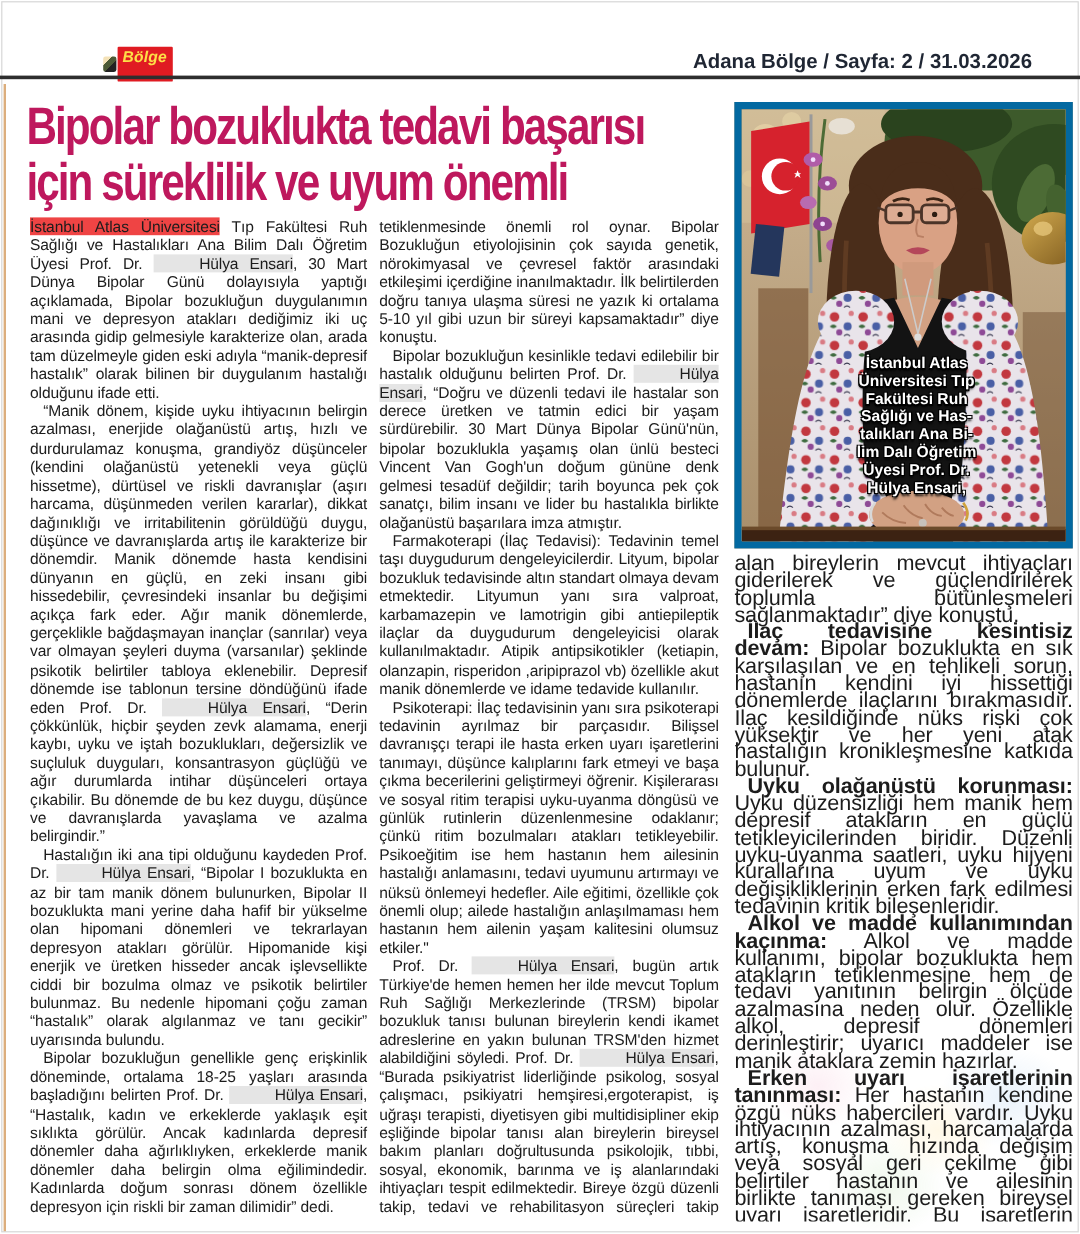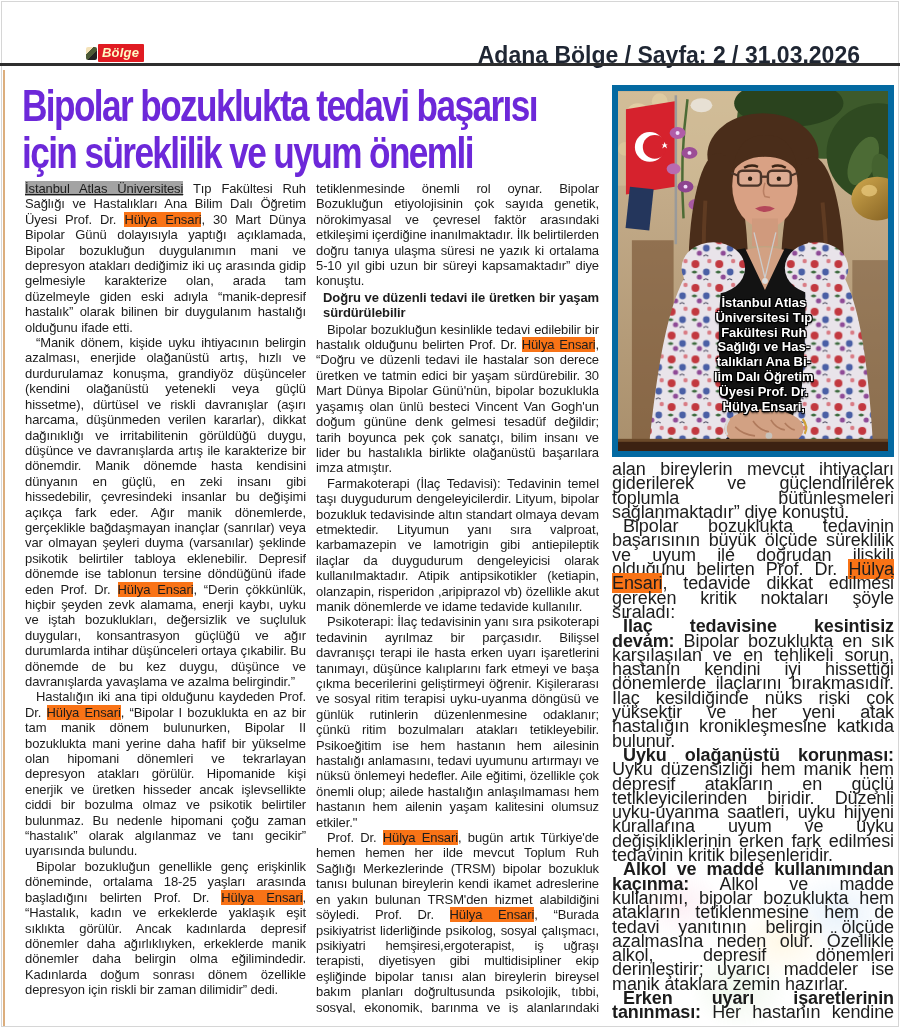--- a/index.html
+++ b/index.html
@@ -8,43 +8,43 @@
     font-family:"Liberation Sans",sans-serif;color:#1c1c1c;overflow:hidden;
   }
   .page-frame{position:absolute;inset:1px;border:1px solid #d6d6d6;}
   .left-edge-line{position:absolute;left:3px;top:70px;bottom:2px;width:2px;background:#dcae7d;}
   
   .masthead-logo{
     position:absolute;left:86px;top:44px;height:18px;display:flex;align-items:center;
   }
   .logo-emblem{width:11px;height:13px;margin-right:1px;border-radius:2px;
     background:linear-gradient(135deg,#f4e2b8 0 30%,#4c5a36 30% 60%,#222 60% 100%);}
-  .logo-box{background:#e01b22;color:#fef9c3;font-weight:700;font-style:italic;
-    font-size:13px;padding:1px 5px 2px 4px;letter-spacing:.2px;border-radius:1px;}
+  .logo-box{background:#e01b22;color:#fde047;font-weight:700;font-style:italic;
+    font-size:13px;padding:1px 5px 13px 4px;letter-spacing:.2px;border-radius:1px;}
   .page-info{
-    position:absolute;right:40px;top:42px;font-size:23px;font-weight:700;color:#1f2633;
+    position:absolute;right:40px;top:42px;font-size:17px;font-weight:700;color:#1f2633;
   }
   .header-rule{position:absolute;left:0;top:63px;width:900px;height:3px;background:#2e2e2e;}
   
-  .headline{position:absolute;left:22px;top:82px;width:590px;color:#6d28d9;}
+  .headline{position:absolute;left:22px;top:82px;width:590px;color:#be185d;}
   .headline-line{
     font-weight:700;font-size:44px;line-height:47px;letter-spacing:-2px;white-space:nowrap;
     transform:scaleX(.8);transform-origin:left center;
   }
   
   .col{position:absolute;text-align:justify;overflow:hidden;
     font-size:13px;line-height:15.4px;letter-spacing:-.1px;}
   .col-1{left:25px;top:181px;width:281px;height:832px;}
   .col-2{left:316px;top:181px;width:283px;height:832px;}
   .col-3{left:612px;top:462px;width:282px;height:556px;font-size:18px;line-height:14.3px;}
   .para{margin:0;text-indent:11px;}
   .para.noindent{text-indent:0;}
   .subhead{font-weight:700;text-indent:0;padding-left:7px;margin:1px 0;}
-  .hl-green{background:#a3a3a3;text-decoration:underline;}
-  .hl-red{background:#f97316;}
+  .hl-green{background:#ef4444;}
+  .hl-red{background:#e5e5e5;padding-left:38px;}
   .bold{font-weight:700;}
   
   .photo{position:absolute;left:612px;top:85px;width:282px;height:372px;
     border:6px solid #0369a1;box-sizing:border-box;overflow:hidden;background:#b59a76;}
   .photo svg{display:block;}
   .photo-caption{
     position:absolute;left:50%;top:205px;transform:translateX(-44%);width:180px;
     text-align:center;color:#fff;font-weight:700;font-size:13px;line-height:14.8px;
     white-space:pre-line;
     text-shadow:-1px -1px 0 #000,1px -1px 0 #000,-1px 1px 0 #000,1px 1px 0 #000,0 2px 2px #000;
@@ -191,28 +191,26 @@
 <div class="watermark"></div>
 
 <div class="col col-1">
     <div class="para noindent"><span class="hl-green">İstanbul Atlas Üniversitesi</span><span> Tıp Fakültesi Ruh Sağlığı ve Hastalıkları Ana Bilim Dalı Öğretim Üyesi Prof. Dr. </span><span class="hl-red">Hülya Ensari</span><span>, 30 Mart Dünya Bipolar Günü dolayısıyla yaptığı açıklamada, Bipolar bozukluğun duygulanımın mani ve depresyon atakları dediğimiz iki uç arasında gidip gelmesiyle karakterize olan, arada tam düzelmeyle giden eski adıyla “manik-depresif hastalık” olarak bilinen bir duygulanım hastalığı olduğunu ifade etti.</span></div>
     <div class="para"><span>“Manik dönem, kişide uyku ihtiyacının belirgin azalması, enerjide olağanüstü artış, hızlı ve durdurulamaz konuşma, grandiyöz düşünceler (kendini olağanüstü yetenekli veya güçlü hissetme), dürtüsel ve riskli davranışlar (aşırı harcama, düşünmeden verilen kararlar), dikkat dağınıklığı ve irritabilitenin görüldüğü duygu, düşünce ve davranışlarda artış ile karakterize bir dönemdir. Manik dönemde hasta kendisini dünyanın en güçlü, en zeki insanı gibi hissedebilir, çevresindeki insanlar bu değişimi açıkça fark eder. Ağır manik dönemlerde, gerçeklikle bağdaşmayan inançlar (sanrılar) veya var olmayan şeyleri duyma (varsanılar) şeklinde psikotik belirtiler tabloya eklenebilir. Depresif dönemde ise tablonun tersine döndüğünü ifade eden Prof. Dr. </span><span class="hl-red">Hülya Ensari</span><span>, “Derin çökkünlük, hiçbir şeyden zevk alamama, enerji kaybı, uyku ve iştah bozuklukları, değersizlik ve suçluluk duyguları, konsantrasyon güçlüğü ve ağır durumlarda intihar düşünceleri ortaya çıkabilir.  Bu dönemde de bu kez duygu, düşünce ve davranışlarda yavaşlama ve azalma belirgindir.”</span></div>
     <div class="para"><span>Hastalığın iki ana tipi olduğunu kaydeden Prof. Dr. </span><span class="hl-red">Hülya Ensari</span><span>, “Bipolar I bozuklukta en az bir tam manik dönem bulunurken, Bipolar II bozuklukta mani yerine daha hafif bir yükselme olan hipomani dönemleri ve tekrarlayan depresyon atakları görülür. Hipomanide kişi enerjik ve üretken hisseder ancak işlevsellikte ciddi bir bozulma olmaz ve psikotik belirtiler bulunmaz. Bu nedenle hipomani çoğu zaman “hastalık” olarak algılanmaz ve tanı gecikir” uyarısında bulundu.</span></div>
     <div class="para"><span>Bipolar bozukluğun genellikle genç erişkinlik döneminde, ortalama 18-25 yaşları arasında başladığını belirten Prof. Dr. </span><span class="hl-red">Hülya Ensari</span><span>, “Hastalık, kadın ve erkeklerde yaklaşık eşit sıklıkta görülür. Ancak kadınlarda depresif dönemler daha ağırlıklıyken, erkeklerde manik dönemler daha belirgin olma eğilimindedir. Kadınlarda doğum sonrası dönem özellikle depresyon için riskli bir zaman dilimidir” dedi.</span></div>
   </div>
 <div class="col col-2">
     <div class="para noindent"><span>tetiklenmesinde önemli rol oynar. Bipolar Bozukluğun etiyolojisinin çok sayıda genetik, nörokimyasal ve çevresel faktör arasındaki etkileşimi içerdiğine inanılmaktadır. İlk belirtilerden doğru tanıya ulaşma süresi ne yazık ki ortalama 5-10 yıl gibi uzun bir süreyi kapsamaktadır” diye konuştu.</span></div>
-    <div class="subhead"><span>Doğru ve düzenli tedavi ile üretken bir yaşam sürdürülebilir</span></div>
     <div class="para"><span>Bipolar bozukluğun kesinlikle tedavi edilebilir bir hastalık olduğunu belirten Prof. Dr. </span><span class="hl-red">Hülya Ensari</span><span>, “Doğru ve düzenli tedavi ile hastalar son derece üretken ve tatmin edici bir yaşam sürdürebilir. 30 Mart Dünya Bipolar Günü'nün, bipolar bozuklukla yaşamış olan ünlü besteci Vincent Van Gogh'un doğum gününe denk gelmesi tesadüf değildir; tarih boyunca pek çok sanatçı, bilim insanı ve lider bu hastalıkla birlikte olağanüstü başarılara imza atmıştır.</span></div>
     <div class="para"><span>Farmakoterapi (İlaç Tedavisi): Tedavinin temel taşı duygudurum dengeleyicilerdir. Lityum, bipolar bozukluk tedavisinde altın standart olmaya devam etmektedir. Lityumun yanı sıra valproat, karbamazepin ve lamotrigin gibi antiepileptik ilaçlar da duygudurum dengeleyicisi olarak kullanılmaktadır. Atipik antipsikotikler (ketiapin, olanzapin, risperidon ,aripiprazol vb) özellikle akut manik dönemlerde ve idame tedavide kullanılır.</span></div>
     <div class="para"><span>Psikoterapi: İlaç tedavisinin yanı sıra psikoterapi tedavinin ayrılmaz bir parçasıdır.  Bilişsel davranışçı terapi ile hasta erken uyarı işaretlerini tanımayı, düşünce kalıplarını fark etmeyi ve başa çıkma becerilerini geliştirmeyi öğrenir. Kişilerarası ve sosyal ritim terapisi uyku-uyanma döngüsü ve günlük rutinlerin düzenlenmesine odaklanır; çünkü ritim bozulmaları atakları tetikleyebilir. Psikoeğitim ise hem hastanın hem ailesinin hastalığı anlamasını, tedavi uyumunu artırmayı ve nüksü önlemeyi hedefler. Aile eğitimi, özellikle çok önemli olup; ailede hastalığın anlaşılmaması hem hastanın hem ailenin yaşam kalitesini olumsuz etkiler."</span></div>
     <div class="para"><span>Prof. Dr. </span><span class="hl-red">Hülya Ensari</span><span>, bugün artık Türkiye'de hemen hemen her ilde mevcut Toplum Ruh Sağlığı Merkezlerinde (TRSM) bipolar bozukluk tanısı bulunan bireylerin kendi ikamet adreslerine en yakın bulunan TRSM'den hizmet alabildiğini söyledi. Prof. Dr. </span><span class="hl-red">Hülya Ensari</span><span>, “Burada psikiyatrist liderliğinde psikolog, sosyal çalışmacı, psikiyatri hemşiresi,ergoterapist, iş uğraşı terapisti, diyetisyen gibi multidisipliner ekip eşliğinde bipolar tanısı alan bireylerin bireysel bakım planları doğrultusunda psikolojik, tıbbi, sosyal, ekonomik, barınma ve iş alanlarındaki ihtiyaçları tespit edilmektedir. Bireye özgü düzenli takip, tedavi ve rehabilitasyon süreçleri takip edilmekte, gerektiğinde gezici ekip ev ziyaretleri ve kurumlararası iş birliği ile bipolar bozukluk tanısı</span></div>
   </div>
 <div class="col col-3">
     <div class="para noindent"><span>alan bireylerin mevcut ihtiyaçları giderilerek ve güçlendirilerek toplumla bütünleşmeleri sağlanmaktadır” diye konuştu.</span></div>
-    <div class="para"><span>Bipolar bozuklukta tedavinin başarısının büyük ölçüde süreklilik ve uyum ile doğrudan ilişkili olduğunu belirten Prof. Dr. </span><span class="hl-red">Hülya Ensari</span><span>, tedavide dikkat edilmesi gereken kritik noktaları şöyle sıraladı:</span></div>
     <div class="para"><span class="bold">İlaç tedavisine kesintisiz devam:</span><span> Bipolar bozuklukta en sık karşılaşılan ve en tehlikeli sorun, hastanın kendini iyi hissettiği dönemlerde ilaçlarını bırakmasıdır. İlaç kesildiğinde nüks riski çok yüksektir ve her yeni atak hastalığın kronikleşmesine katkıda bulunur.</span></div>
     <div class="para"><span class="bold">Uyku olağanüstü korunması:</span><span> Uyku düzensizliği hem manik hem depresif atakların en güçlü tetikleyicilerinden biridir. Düzenli uyku-uyanma saatleri, uyku hijyeni kurallarına uyum ve uyku değişikliklerinin erken fark edilmesi tedavinin kritik bileşenleridir.</span></div>
     <div class="para"><span class="bold">Alkol ve madde kullanımından kaçınma:</span><span> Alkol ve madde kullanımı, bipolar bozuklukta hem atakların tetiklenmesine hem de tedavi yanıtının belirgin ölçüde azalmasına neden olur. Özellikle alkol, depresif dönemleri derinleştirir; uyarıcı maddeler ise manik ataklara zemin hazırlar.</span></div>
     <div class="para"><span class="bold">Erken uyarı işaretlerinin tanınması:</span><span> Her hastanın kendine özgü nüks habercileri vardır. Uyku ihtiyacının azalması, harcamalarda artış, konuşma hızında değişim veya sosyal geri çekilme gibi belirtiler hastanın ve ailesinin birlikte tanıması gereken bireysel uyarı işaretleridir. Bu işaretlerin erken fark edilmesi ile atak önlenebilir veya hafif atlatılabilir.</span></div>
     <div class="para"><span class="bold">Düzenli hekim kontrolü:</span><span> Lityum, valproik asit gibi duygudurum dengeleyicileri düzenli kan düzeyi takibi, tiroid ve böbrek fonksiyon testlerinin takibini gerektirir. Tedavi izlemi kesintisiz sürdürülmelidir.</span></div>
     <div class="para"><span class="bold">Stres yönetimi ve yaşam düzeni:</span><span> Düzenli fiziksel aktivite, dengeli beslenme, sosyal destek ağının güçlendirilmesi ve stres yönetimi teknikleri tedavinin destekleyici bileşenleridir. </span></div>
   </div>
 
 </body></html>

